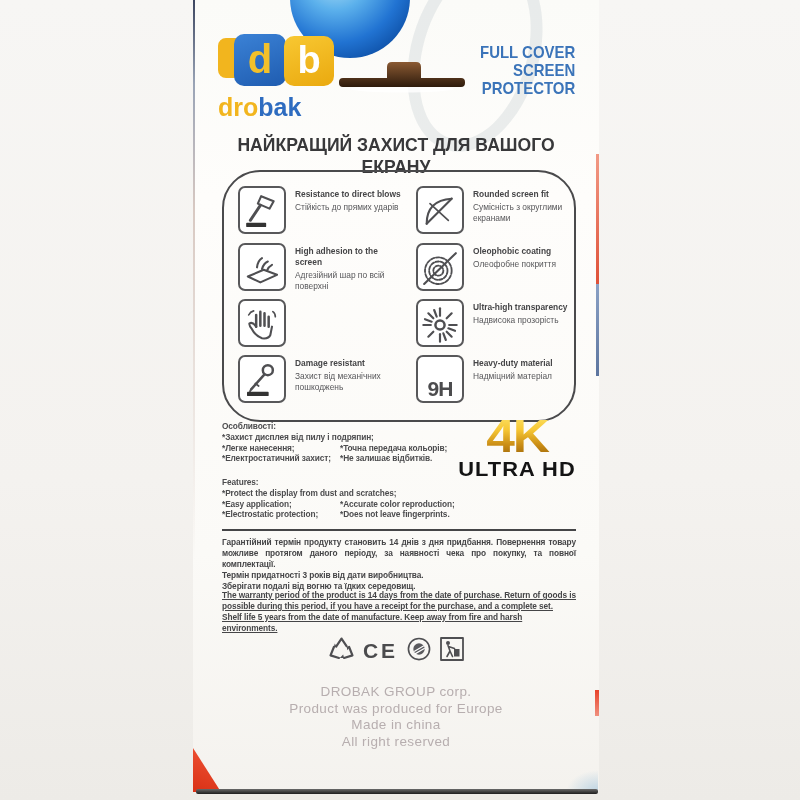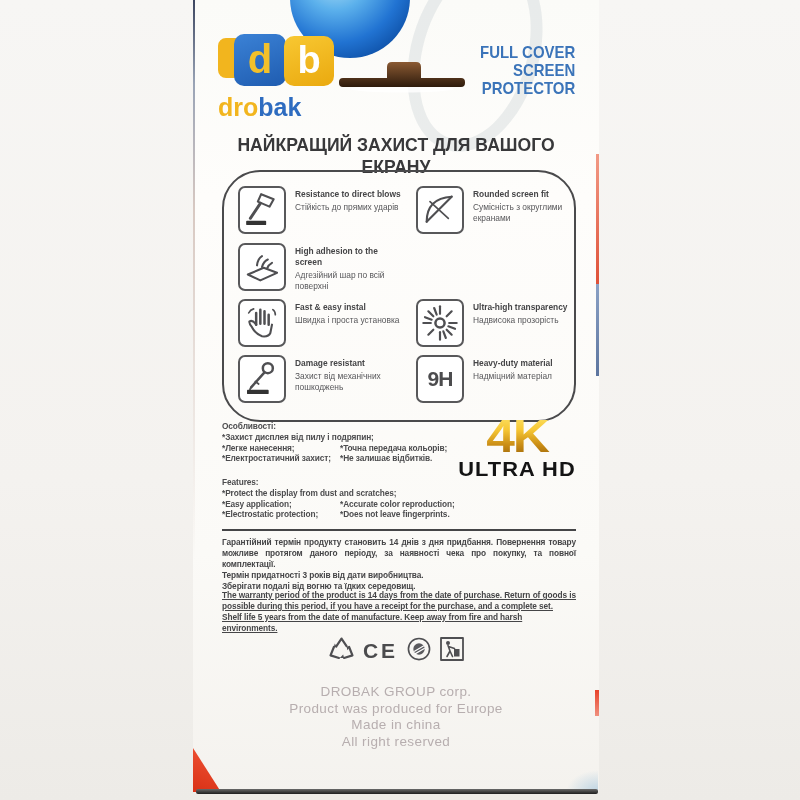--- a/index.html
+++ b/index.html
@@ -26,21 +26,21 @@
   .logo-word .w2{color:#2e6cc0;}
   
   .title{position:absolute;right:24px;top:44px;text-align:right;color:#3b74b9;font-weight:bold;
          font-size:17px;line-height:18px;transform:scaleX(.88);transform-origin:right center;letter-spacing:0;}
   .tagline{position:absolute;left:6px;right:6px;top:134px;text-align:center;color:#38383a;font-weight:bold;
            font-size:18.5px;transform:scaleX(.95);transform-origin:center;}
   
   .fbox{position:absolute;left:29px;top:170px;width:350px;height:248px;border:2px solid #4a4a4c;border-radius:38px;}
   .feat{position:absolute;display:flex;}
   .fico{width:44px;height:44px;flex:none;border:2px solid #58585a;border-radius:7px;background:#fff;
-        display:flex;align-items:center;justify-content:center;}
+        display:flex;align-items:flex-end;justify-content:center;}
   .fico.nine{font-size:21px;font-weight:bold;color:#4c4c4e;letter-spacing:-1px;}
   .ftxt{margin-left:9px;padding-top:3px;width:107px;}
   .fen{font-size:8.4px;font-weight:bold;color:#454547;line-height:11px;}
   .fua{font-size:8.4px;color:#57575a;line-height:10.5px;margin-top:2px;}
   
   .sm{position:absolute;color:#4c4c4e;font-size:8.3px;line-height:10.8px;font-weight:bold;letter-spacing:-.1px;}
   .cols{display:flex;}
   .c1{width:118px;flex:none;}
   
   .fourk{position:absolute;left:260px;top:414px;width:128px;text-align:center;}
@@ -135,24 +135,20 @@
         </div>
       </div>
       <div class="feat" style="left:14px;top:127px;">
         <div class="fico">
           <svg width="40" height="40" viewBox="0 0 48 48">
             <path d="M17 26 V12 M22 25 V8 M27 25 V10 M32 26 V14" class="ln" stroke-width="3"></path>
             <path d="M17 26 q-4 -6 -8 -4 q-1 2 3 7 q4 8 12 11 q8 1 10 -4 l2 -10" class="ln" stroke-width="2.5"></path>
             <path d="M8 12 q2 -4 6 -5 M40 14 q0 -4 -3 -6" class="ln" stroke-width="2"></path>
           </svg>
         </div>
-        <div class="ftxt">
-          <div class="fen">Fast &amp; easy instal</div>
-          <div class="fua">Швидка і проста установка</div>
-        </div>
       </div>
       <div class="feat" style="left:14px;top:183px;">
         <div class="fico">
           <svg width="40" height="40" viewBox="0 0 48 48">
             <circle cx="31" cy="11" r="6" class="ln" stroke-width="3"></circle>
             <line x1="27" y1="16" x2="11" y2="34" class="ln" stroke-width="3"></line>
             <line x1="16" y1="27" x2="20" y2="30" class="ln" stroke-width="2"></line>
             <path d="M11 34 q-3 3 0 4" class="ln" stroke-width="2"></path>
             <rect x="6" y="37" width="26" height="5" fill="#333" rx="1"></rect>
           </svg>
@@ -167,20 +163,36 @@
         <div class="fico">
           <svg width="40" height="40" viewBox="0 0 48 48">
             <path d="M8 38 Q8 10 38 8" class="ln" stroke-width="2.5"></path>
             <line x1="8" y1="38" x2="38" y2="8" class="ln" stroke-width="2.5"></line>
             <line x1="12" y1="14" x2="34" y2="34" class="ln" stroke-width="2"></line>
           </svg>
         </div>
         <div class="ftxt">
           <div class="fen">Rounded screen fit</div>
           <div class="fua">Сумісність з округлими екранами</div>
+        </div>
+      </div>
+      <div class="feat" style="left:192px;top:71px;">
+        <div class="fico">
+          <svg width="40" height="40" viewBox="0 0 48 48">
+            <g class="ln" stroke-width="2.2" stroke-dasharray="4 2">
+              <circle cx="22" cy="26" r="6"></circle>
+              <circle cx="22" cy="26" r="11"></circle>
+              <circle cx="22" cy="26" r="16"></circle>
+            </g>
+            <line x1="5" y1="42" x2="43" y2="5" class="ln" stroke-width="2.5"></line>
+          </svg>
+        </div>
+        <div class="ftxt">
+          <div class="fen">Oleophobic coating</div>
+          <div class="fua">Олеофобне покриття</div>
         </div>
       </div>
       <div class="feat" style="left:192px;top:127px;">
         <div class="fico">
           <svg width="40" height="40" viewBox="0 0 48 48">
             <circle cx="24" cy="24" r="5.5" class="ln" stroke-width="3"></circle>
             <g class="ln" stroke-width="2.6">
               <line x1="24" y1="4" x2="24" y2="13"></line>
                 <line x1="24" y1="35" x2="24" y2="44"></line>
               <line x1="4" y1="24" x2="13" y2="24"></line>

